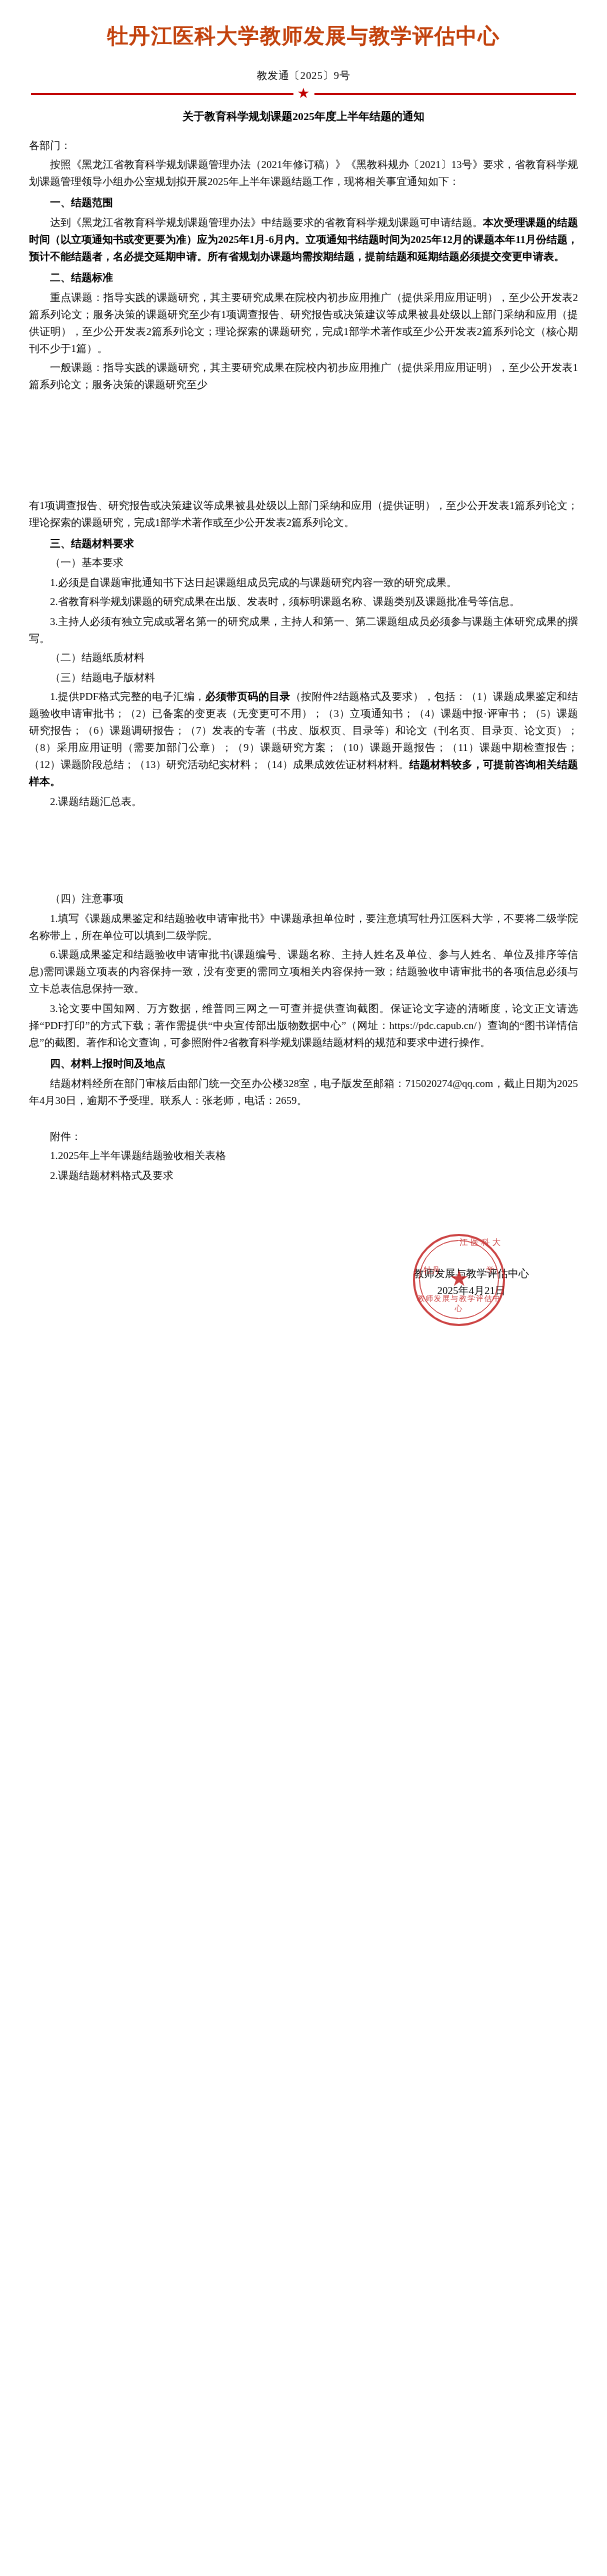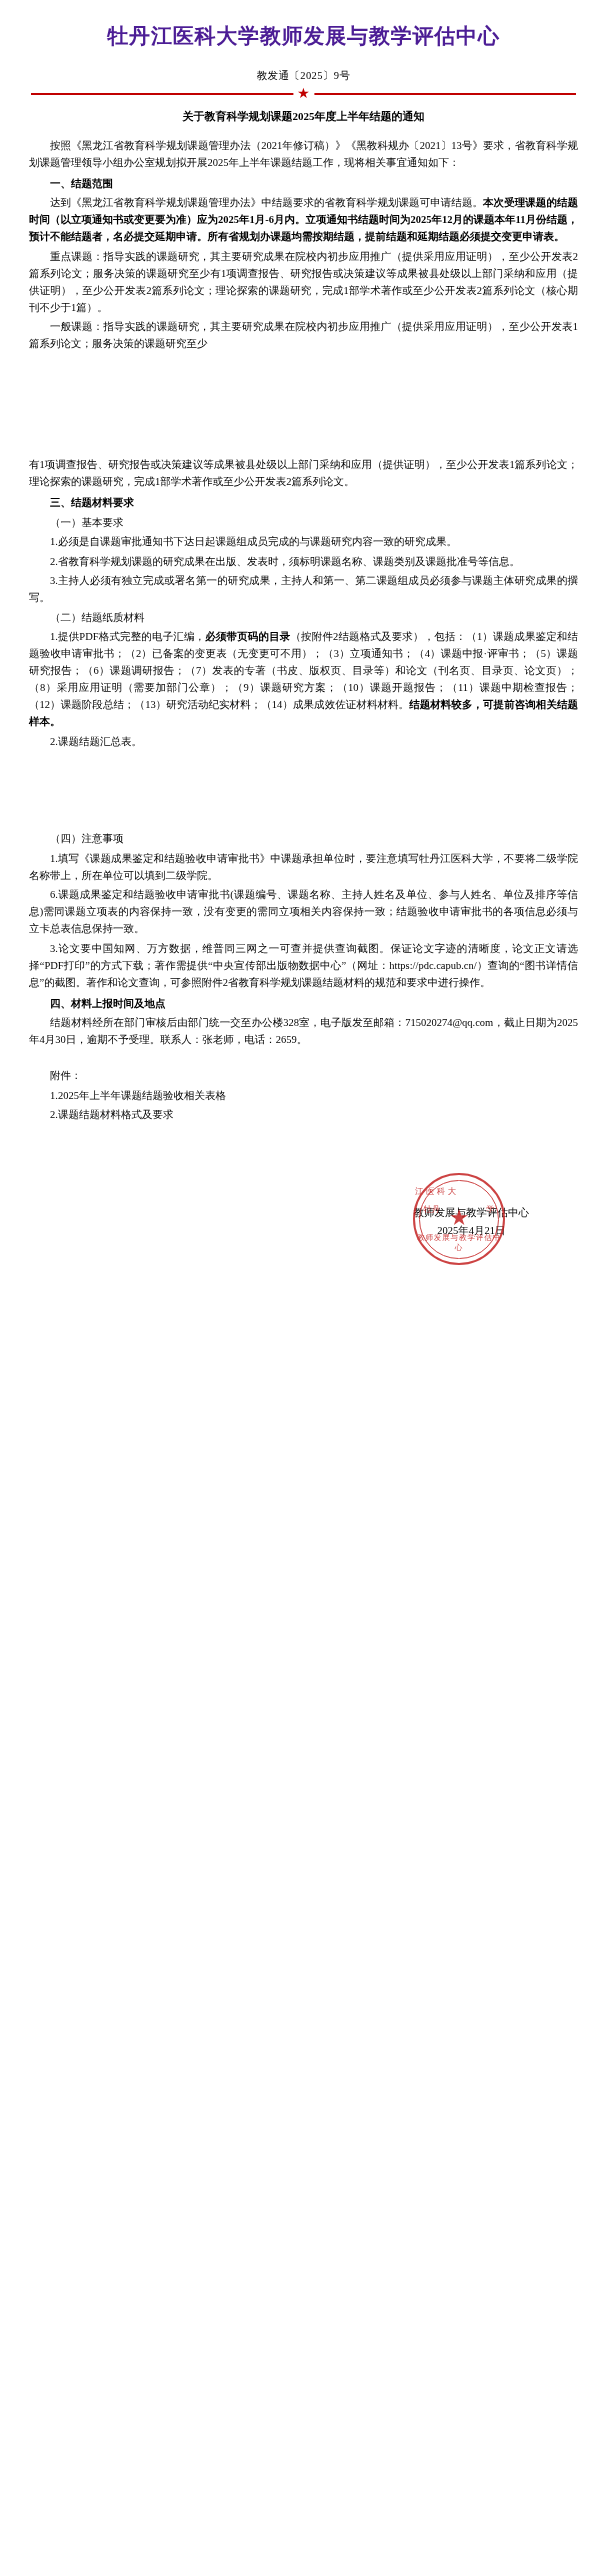--- a/index.html
+++ b/index.html
@@ -11,21 +11,21 @@
   }
   .page{
     position:relative;
     width:607px;
     min-height:2576px;
     box-sizing:border-box;
     padding:15px 29px 0 29px;
   }
   .masthead{
     text-align:center;
-    color:#4c1d95;
+    color:#c2410c;
     font-weight:bold;
     font-size:21px;
     letter-spacing:0.8px;
     margin:8.4px 0 0 0;
     line-height:1.3;
   }
   .doc-number{
     text-align:center;
     font-size:10.5px;
     margin:18.6px 0 5px 0;
@@ -107,22 +107,22 @@
   }
   .seal .star5{
     position:absolute;
     left:50%;top:50%;
     transform:translate(-50%,-55%);
     font-size:22px;
     line-height:22px;
   }
   .seal .arc{
     position:absolute;
-    left:0;right:0;top:11px;
-    text-align:left;
+    left:0;right:0;top:1px;
+    text-align:right;
     font-size:8.4px;
     letter-spacing:2.5px;
   }
   .seal .arc-l{
     position:absolute;
     left:8.4px;top:29px;
     font-size:8.4px;
   }
   .seal .arc-r{
     position:absolute;
@@ -145,41 +145,44 @@
   <div class="masthead">牡丹江医科大学教师发展与教学评估中心</div>
 
   <div class="doc-number">教发通〔2025〕9号</div>
 
   <div class="redrule">
     <span class="star">★</span>
   </div>
 
   <div class="title">关于教育科学规划课题2025年度上半年结题的通知</div>
 
+  <p class="nohang">各部门：</p>
 
   <p class="ind1">按照《黑龙江省教育科学规划课题管理办法（2021年修订稿）》《黑教科规办〔2021〕13号》要求，省教育科学规划课题管理领导小组办公室规划拟开展2025年上半年课题结题工作，现将相关事宜通知如下：</p>
 
   <p class="sect">一、结题范围</p>
   <p class="ind1"><span>达到《黑龙江省教育科学规划课题管理办法》中结题要求的省教育科学规划课题可申请结题。</span><span class="b">本次受理课题的结题时间（以立项通知书或变更要为准）应为2025年1月-6月内。立项通知书结题时间为2025年12月的课题本年11月份结题，预计不能结题者，名必提交延期申请。所有省规划办课题均需按期结题，提前结题和延期结题必须提交变更申请表。</span></p>
 
+  <p class="sect">二、结题标准</p>
   <p class="ind1">重点课题：指导实践的课题研究，其主要研究成果在院校内初步应用推广（提供采用应用证明），至少公开发表2篇系列论文；服务决策的课题研究至少有1项调查报告、研究报告或决策建议等成果被县处级以上部门采纳和应用（提供证明），至少公开发表2篇系列论文；理论探索的课题研究，完成1部学术著作或至少公开发表2篇系列论文（核心期刊不少于1篇）。</p>
   <p class="ind1">一般课题：指导实践的课题研究，其主要研究成果在院校内初步应用推广（提供采用应用证明），至少公开发表1篇系列论文；服务决策的课题研究至少</p>
 
   <div class="gap-lg"></div>
 
   <p class="nohang">有1项调查报告、研究报告或决策建议等成果被县处级以上部门采纳和应用（提供证明），至少公开发表1篇系列论文；理论探索的课题研究，完成1部学术著作或至少公开发表2篇系列论文。</p>
 
   <p class="sect">三、结题材料要求</p>
   <p class="ind1">（一）基本要求</p>
   <p class="ind1">1.必须是自课题审批通知书下达日起课题组成员完成的与课题研究内容一致的研究成果。</p>
   <p class="ind1">2.省教育科学规划课题的研究成果在出版、发表时，须标明课题名称、课题类别及课题批准号等信息。</p>
   <p class="ind1">3.主持人必须有独立完成或署名第一的研究成果，主持人和第一、第二课题组成员必须参与课题主体研究成果的撰写。</p>
 
   <p class="ind1">（二）结题纸质材料</p>
 
+  <p class="ind1">（三）结题电子版材料</p>
   <p class="ind1"><span>1.提供PDF格式完整的电子汇编，</span><span class="b">必须带页码的目录</span><span>（按附件2结题格式及要求），包括：（1）课题成果鉴定和结题验收申请审批书；（2）已备案的变更表（无变更可不用）；（3）立项通知书；（4）课题中报·评审书；（5）课题研究报告；（6）课题调研报告；（7）发表的专著（书皮、版权页、目录等）和论文（刊名页、目录页、论文页）；（8）采用应用证明（需要加部门公章）；（9）课题研究方案；（10）课题开题报告；（11）课题中期检查报告；（12）课题阶段总结；（13）研究活动纪实材料；（14）成果成效佐证材料材料。</span><span class="b">结题材料较多，可提前咨询相关结题样本。</span></p>
   <p class="ind1">2.课题结题汇总表。</p>
 
   <div class="gap-md"></div>
 
   <p class="ind1">（四）注意事项</p>
   <p class="ind1">1.填写《课题成果鉴定和结题验收申请审批书》中课题承担单位时，要注意填写牡丹江医科大学，不要将二级学院名称带上，所在单位可以填到二级学院。</p>
   <p class="ind1">6.课题成果鉴定和结题验收申请审批书(课题编号、课题名称、主持人姓名及单位、参与人姓名、单位及排序等信息)需同课题立项表的内容保持一致，没有变更的需同立项相关内容保持一致；结题验收申请审批书的各项信息必须与立卡总表信息保持一致。</p>
   <p class="ind1">3.论文要中国知网、万方数据，维普同三网之一可查并提供查询截图。保证论文字迹的清晰度，论文正文请选择“PDF打印”的方式下载；著作需提供“中央宣传部出版物数据中心”（网址：https://pdc.capub.cn/）查询的“图书详情信息”的截图。著作和论文查询，可参照附件2省教育科学规划课题结题材料的规范和要求中进行操作。</p>
 

